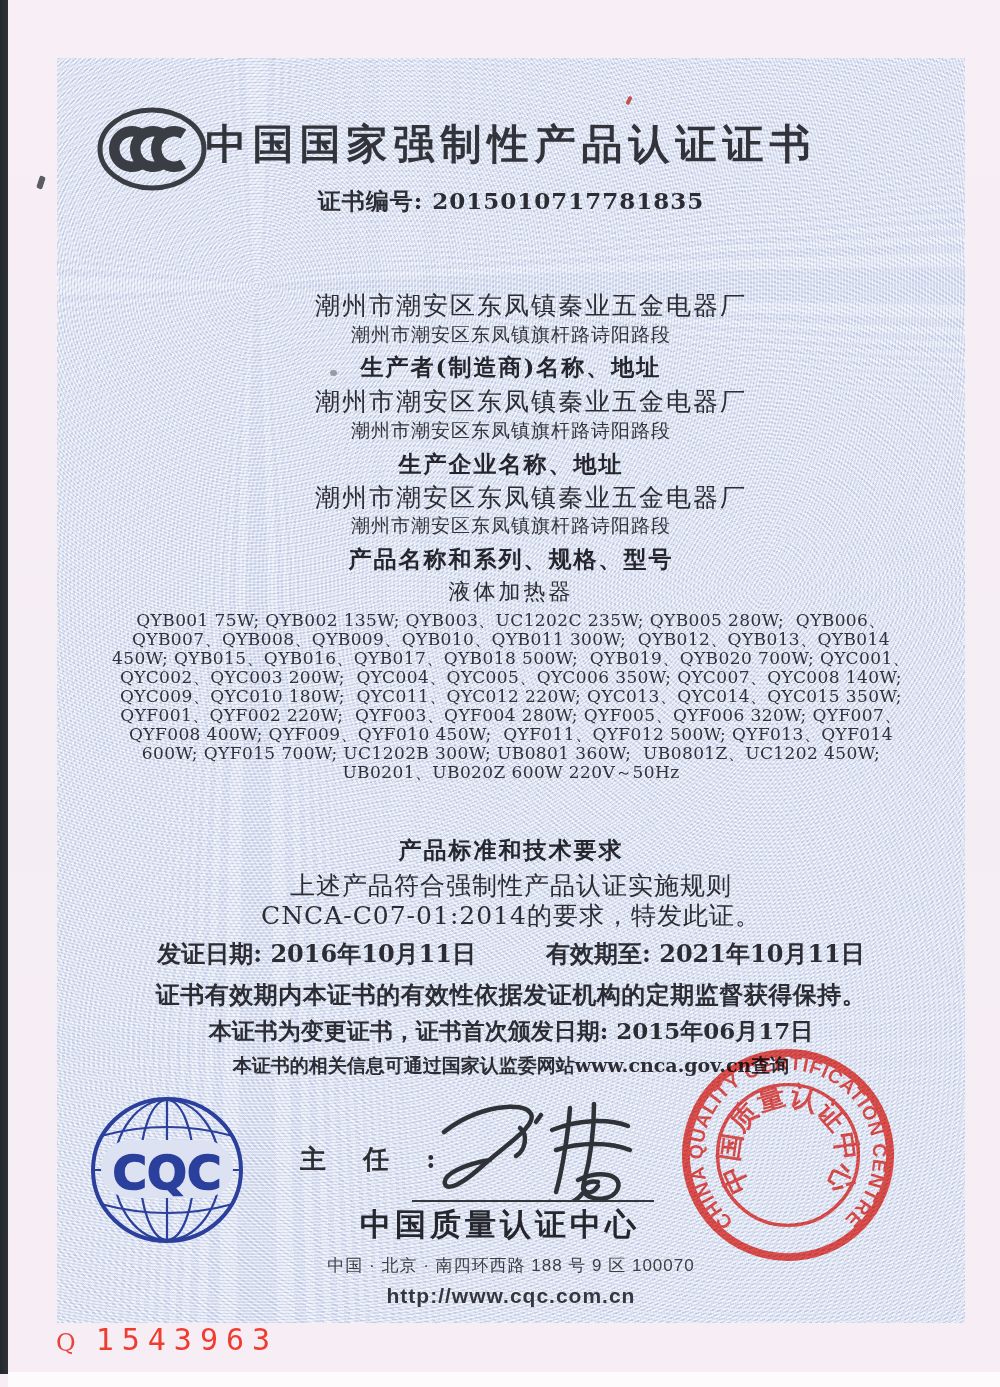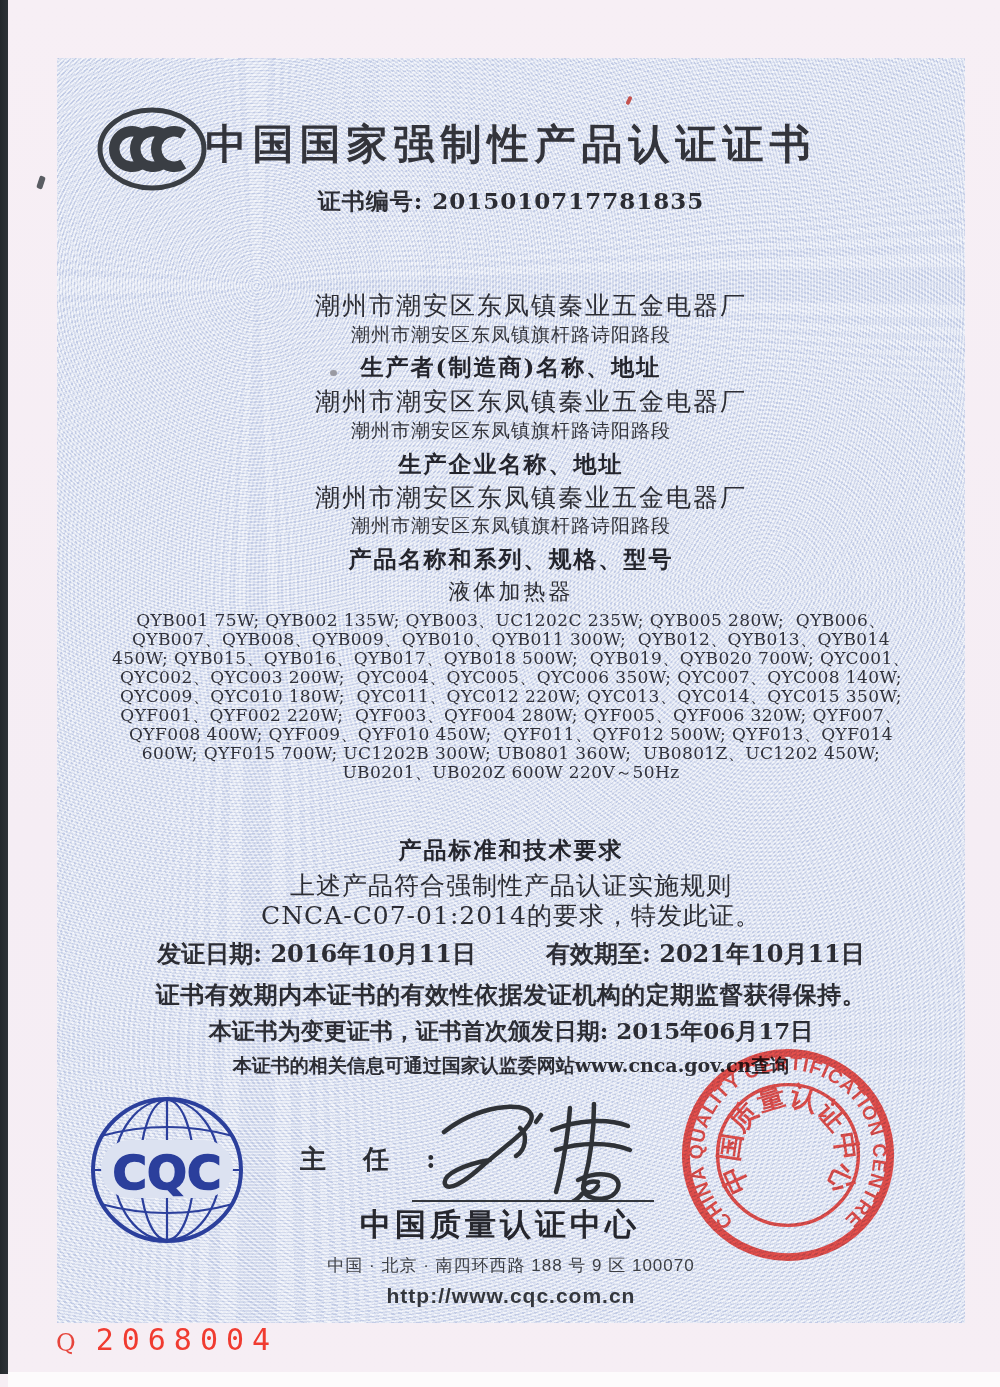--- a/index.html
+++ b/index.html
@@ -169,16 +169,16 @@
     <text font-family="Liberation Sans, sans-serif" font-size="19.5" font-weight="bold" fill="#f2463f" letter-spacing="0.8">
       <textPath href="#ringPath" startOffset="2">CHINA QUALITY CERTIFICATION CENTRE</textPath>
     </text>
     <text font-family="DejaVu Serif, serif" font-size="28" font-weight="bold" fill="#f2463f" letter-spacing="0.5">
       <textPath href="#innerPath" startOffset="1">中国质量认证中心</textPath>
     </text>
   </svg>
 
   <div class="serial">
     <span class="q">Q</span>
-    <span class="num">2068004</span>
+    <span class="num">1543963</span>
   </div>
 
 </div>
 
 </body></html>

